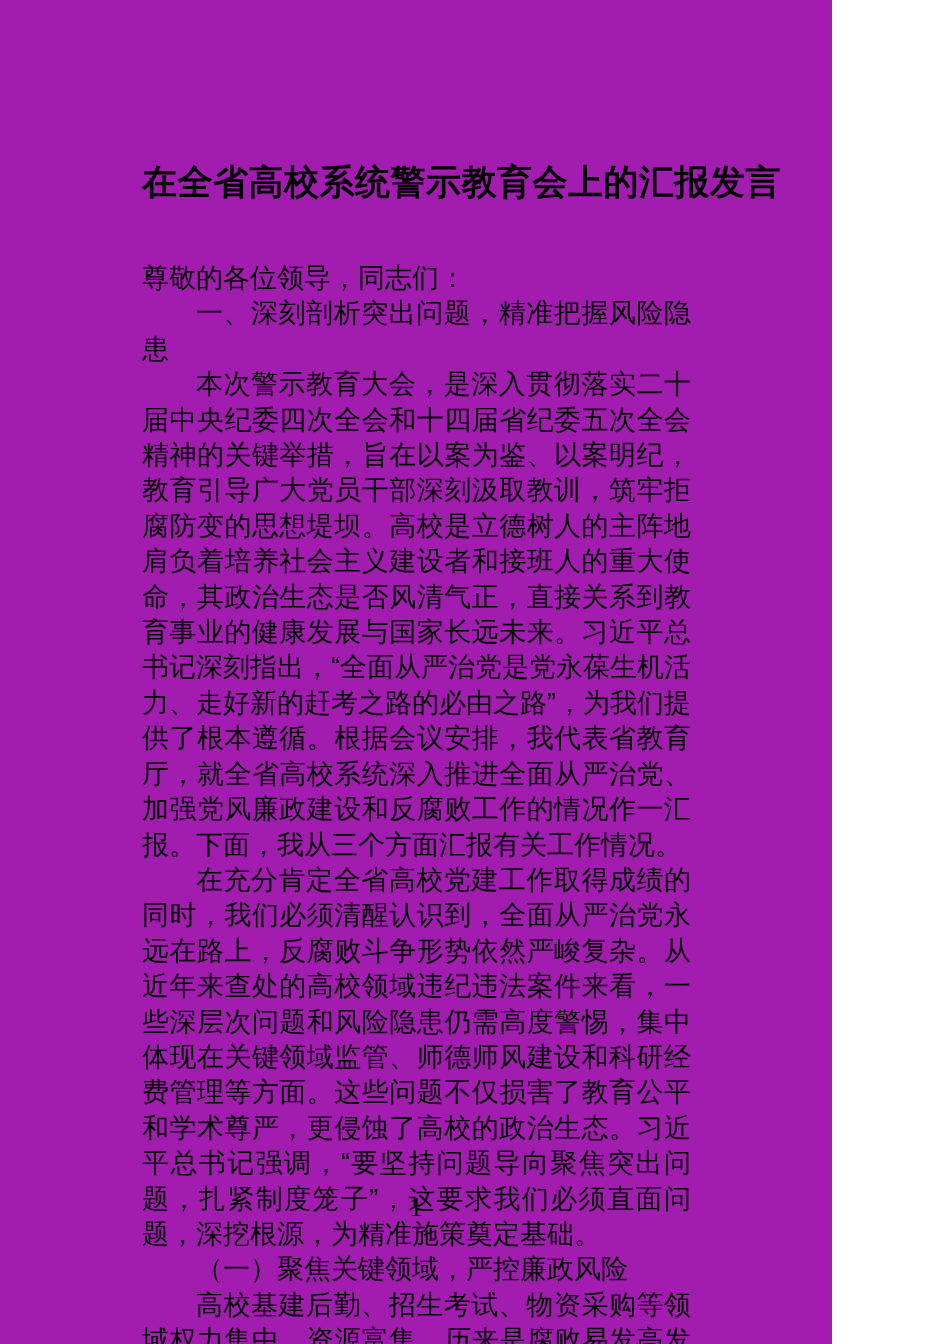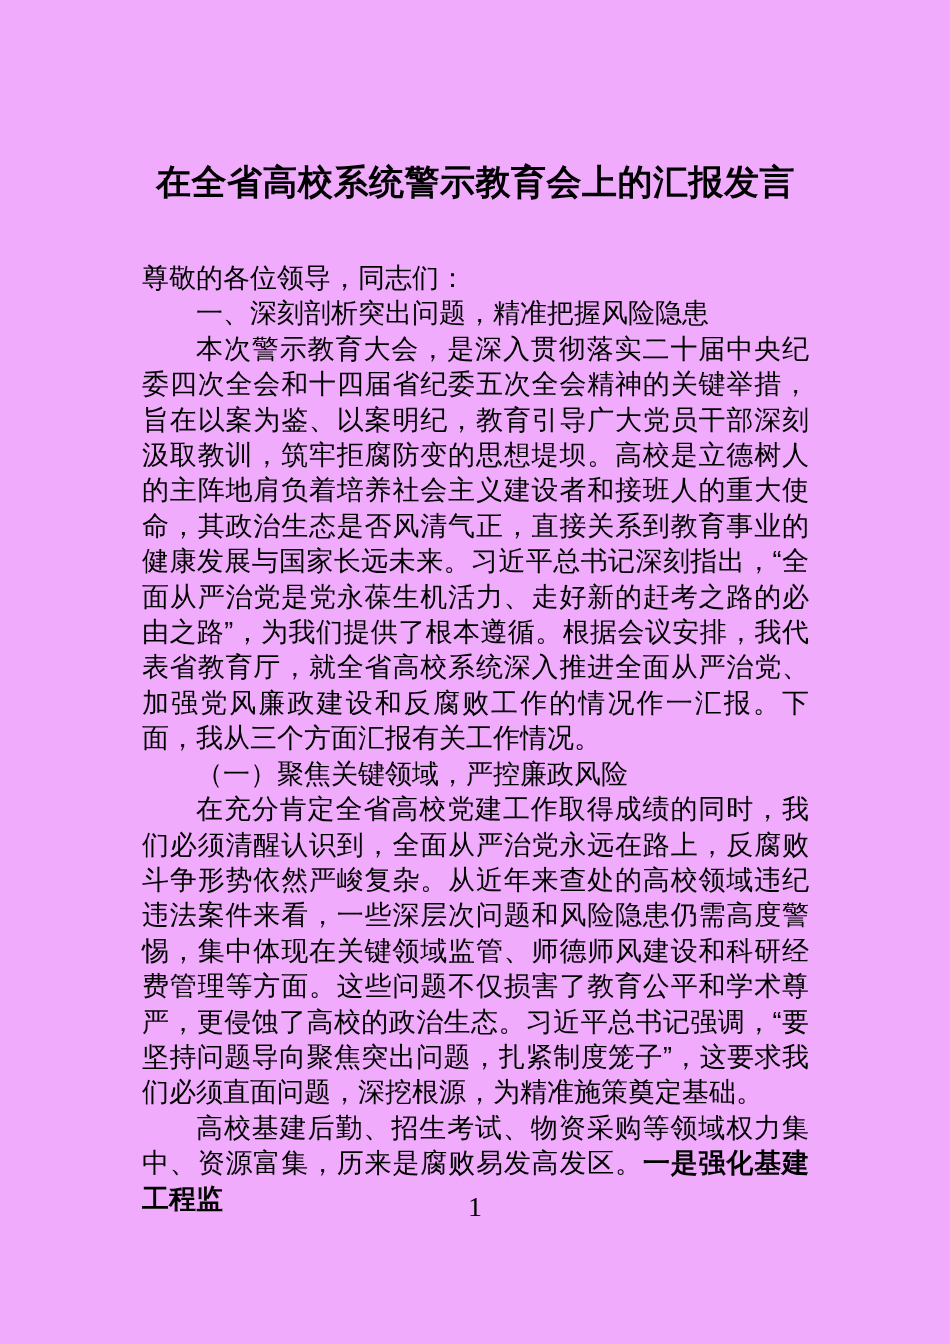--- a/index.html
+++ b/index.html
@@ -1,21 +1,21 @@
 <!DOCTYPE html>
 <html><head>
 <meta charset="utf-8">
 <style>
   html, body { margin: 0; padding: 0; background: #ffffff; }
   .page {
     position: relative;
-    width: 950px;
+    width: 832px;
     height: 1344px;
     box-sizing: border-box;
-    background: #f0abfc;
+    background: #a21caf;
     padding: 158px 141px 0 142px;
     overflow: hidden;
     color: #000000;
     font-family: "Liberation Sans", "DejaVu Sans", sans-serif;
   }
   .doc-title {
     margin: 0 0 56px 0;
     font-size: 35px;
     font-weight: bold;
     line-height: 47px;
@@ -50,23 +50,23 @@
 <div class="page">
 
   <h1 class="doc-title">在全省高校系统警示教育会上的汇报发言</h1>
 
   <p class="doc-text">尊敬的各位领导，同志们：</p>
 
   <p class="doc-text indent">一、深刻剖析突出问题，精准把握风险隐患</p>
 
   <p class="doc-text indent">本次警示教育大会，是深入贯彻落实二十届中央纪委四次全会和十四届省纪委五次全会精神的关键举措，旨在以案为鉴、以案明纪，教育引导广大党员干部深刻汲取教训，筑牢拒腐防变的思想堤坝。高校是立德树人的主阵地肩负着培养社会主义建设者和接班人的重大使命，其政治生态是否风清气正，直接关系到教育事业的健康发展与国家长远未来。习近平总书记深刻指出，“全面从严治党是党永葆生机活力、走好新的赶考之路的必由之路”，为我们提供了根本遵循。根据会议安排，我代表省教育厅，就全省高校系统深入推进全面从严治党、加强党风廉政建设和反腐败工作的情况作一汇报。下面，我从三个方面汇报有关工作情况。</p>
 
+  <p class="doc-text indent">在充分肯定全省高校党建工作取得成绩的同时，我们必须清醒认识到，全面从严治党永远在路上，反腐败斗争形势依然严峻复杂。从近年来查处的高校领域违纪违法案件来看，一些深层次问题和风险隐患仍需高度警惕，集中体现在关键领域监管、师德师风建设和科研经费管理等方面。这些问题不仅损害了教育公平和学术尊严，更侵蚀了高校的政治生态。习近平总书记强调，“要坚持问题导向聚焦突出问题，扎紧制度笼子”，这要求我们必须直面问题，深挖根源，为精准施策奠定基础。</p>
+
   <p class="doc-text indent">（一）聚焦关键领域，严控廉政风险</p>
-
-  <p class="doc-text indent">在充分肯定全省高校党建工作取得成绩的同时，我们必须清醒认识到，全面从严治党永远在路上，反腐败斗争形势依然严峻复杂。从近年来查处的高校领域违纪违法案件来看，一些深层次问题和风险隐患仍需高度警惕，集中体现在关键领域监管、师德师风建设和科研经费管理等方面。这些问题不仅损害了教育公平和学术尊严，更侵蚀了高校的政治生态。习近平总书记强调，“要坚持问题导向聚焦突出问题，扎紧制度笼子”，这要求我们必须直面问题，深挖根源，为精准施策奠定基础。</p>
 
   <p class="doc-text indent">
     <span>高校基建后勤、招生考试、物资采购等领域权力集中、资源富集，历来是腐败易发高发区。</span><span class="bold-run">一是强化基建工程监</span>
   </p>
 
   <div class="page-footer">1</div>
 
 </div>
 
 </body></html>

